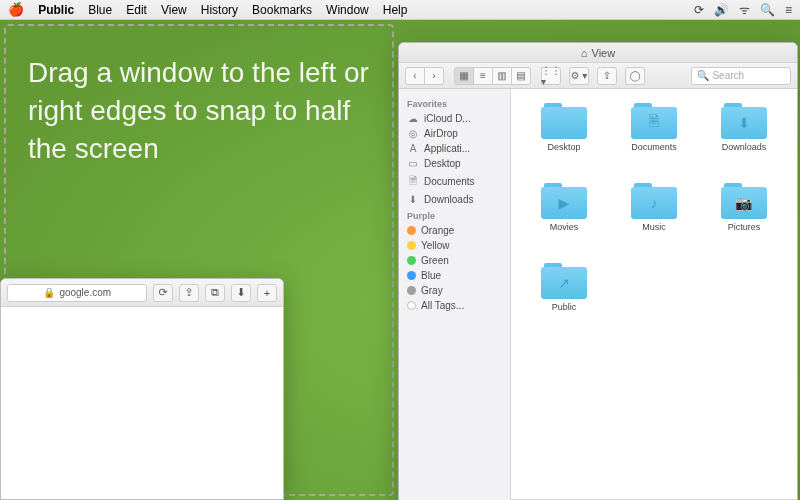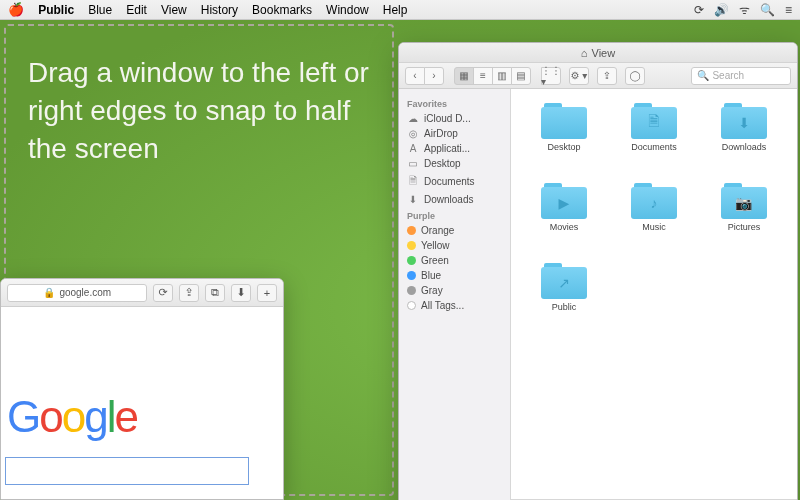--- a/index.html
+++ b/index.html
@@ -92,26 +92,20 @@
       <div class="urlfield">
         <span>🔒</span>
         <span>google.com</span>
       </div>
       <div class="tb-icon">⟳</div>
       <div class="tb-icon">⇪</div>
       <div class="tb-icon">⧉</div>
       <div class="tb-icon">⬇</div>
       <div class="tb-icon">+</div>
     </div>
-    <div class="page">
-      <div class="google-logo">
-        <span>G</span><span>o</span><span>o</span><span>g</span><span>l</span><span>e</span>
-      </div>
-      <div class="searchbox"></div>
-    </div>
   </div>
 
   <div class="finder">
     <div class="titlebar">
       <span>⌂</span>
       <span>View</span>
     </div>
     <div class="toolbar">
       <div class="seggroup">
         <div class="navbtn">‹</div>

